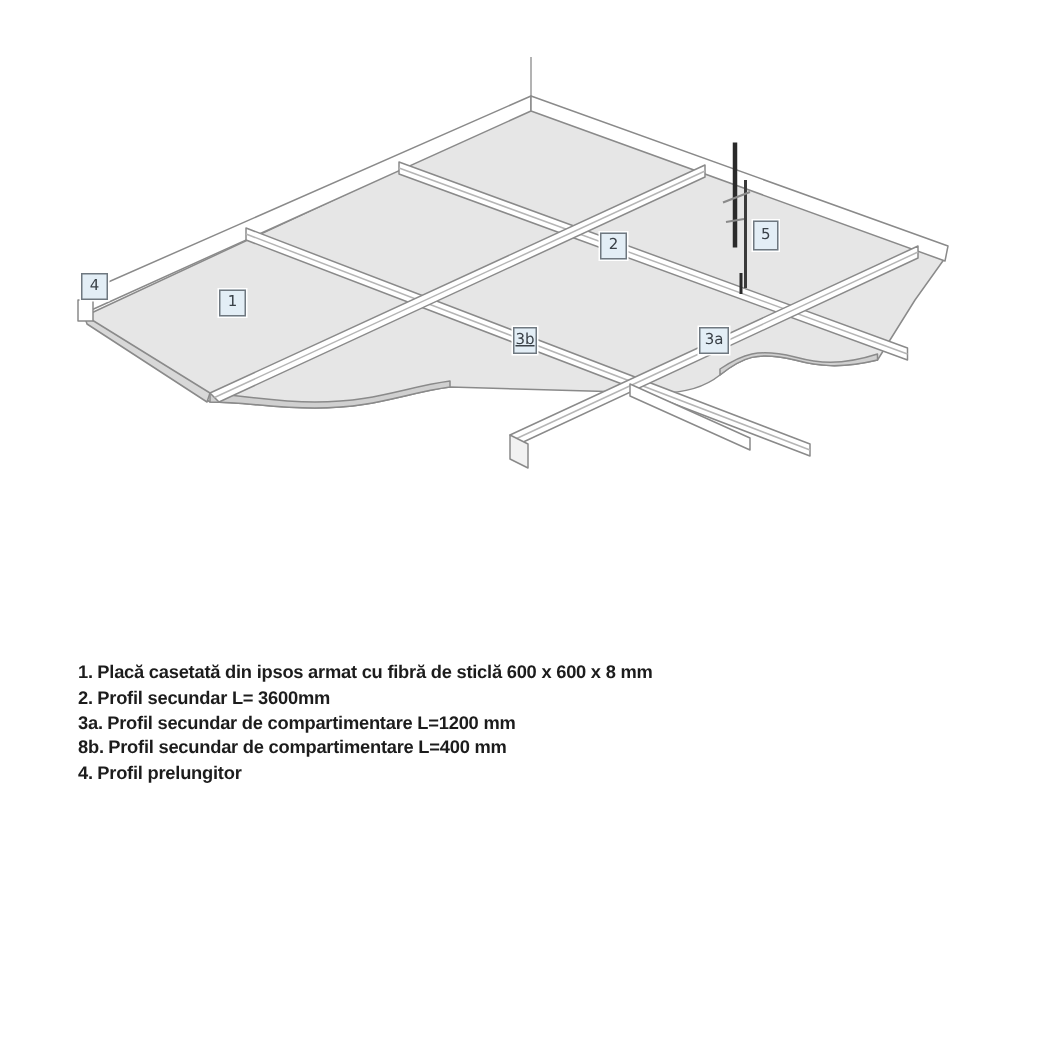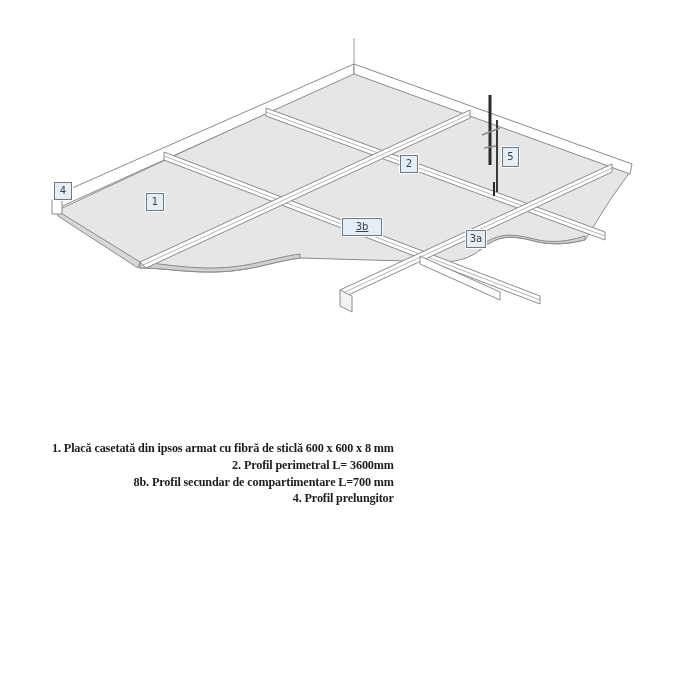--- a/index.html
+++ b/index.html
@@ -37,28 +37,27 @@
     }
     #legend {
       position: absolute;
       left: 52px;
       top: 440px;
       margin: 0;
       padding: 0;
       list-style: none;
     }
     #legend li {
-      font-family: Liberation Serif, serif;
+      font-family: Liberation Sans, sans-serif;
       font-weight: bold;
       font-size: 12.2px;
       line-height: 16.8px;
       color: #1c1c1c;
       white-space: nowrap;
       letter-spacing: -0.15px;
-      text-align: right;
     }
     #legend .num { margin-right: 3px; }
   </style>
 </head>
 <body>
 
 <div id="diagram">
   <svg width="700" height="360" viewBox="0 0 700 360">
     <g stroke="#8a8a8a" stroke-width="1" stroke-linejoin="round">
 
@@ -97,24 +96,25 @@
     <g>
       <line x1="490" y1="95" x2="490" y2="165" stroke="#2a2a2a" stroke-width="3"></line>
       <line x1="497" y1="120" x2="497" y2="192" stroke="#3a3a3a" stroke-width="2"></line>
       <path d="M482,135 L500,128 M484,148 L496,146" stroke="#8a8a8a" stroke-width="1.5" fill="none"></path>
       <path d="M494,182 L494,196" stroke="#2a2a2a" stroke-width="2"></path>
     </g>
   </svg>
 
   <div class="callout" style="left:146px;top:193px;width:18px;height:18px;">1</div>
   <div class="callout" style="left:400px;top:155px;width:18px;height:18px;">2</div>
-  <div class="callout" style="left:466px;top:218px;width:20px;height:18px;margin-top:12px;">3a</div>
-  <div class="callout" style="left:342px;top:218px;width:40px;height:18px;text-decoration:underline;">3b</div>
+  <div class="callout" style="left:466px;top:218px;width:20px;height:18px;">3a</div>
+  <div class="callout" style="left:342px;top:218px;width:16px;height:18px;text-decoration:underline;">3b</div>
   <div class="callout" style="left:54px;top:182px;width:18px;height:18px;">4</div>
   <div class="callout" style="left:502px;top:147px;width:17px;height:20px;">5</div>
 </div>
 
 <ul id="legend">
   <li><span class="num">1.</span><span>Placă casetată din ipsos armat cu fibră de sticlă 600 x 600 x 8 mm</span></li>
-  <li><span class="num">2.</span><span>Profil perimetral L= 3600mm</span></li>
-  <li><span class="num">8b.</span><span>Profil secundar de compartimentare L=700 mm</span></li>
+  <li><span class="num">2.</span><span>Profil secundar L= 3600mm</span></li>
+  <li><span class="num">3a.</span><span>Profil secundar de compartimentare L=1200 mm</span></li>
+  <li><span class="num">8b.</span><span>Profil secundar de compartimentare L=400 mm</span></li>
   <li><span class="num">4.</span><span>Profil prelungitor</span></li>
 </ul>
 
 </body></html>

